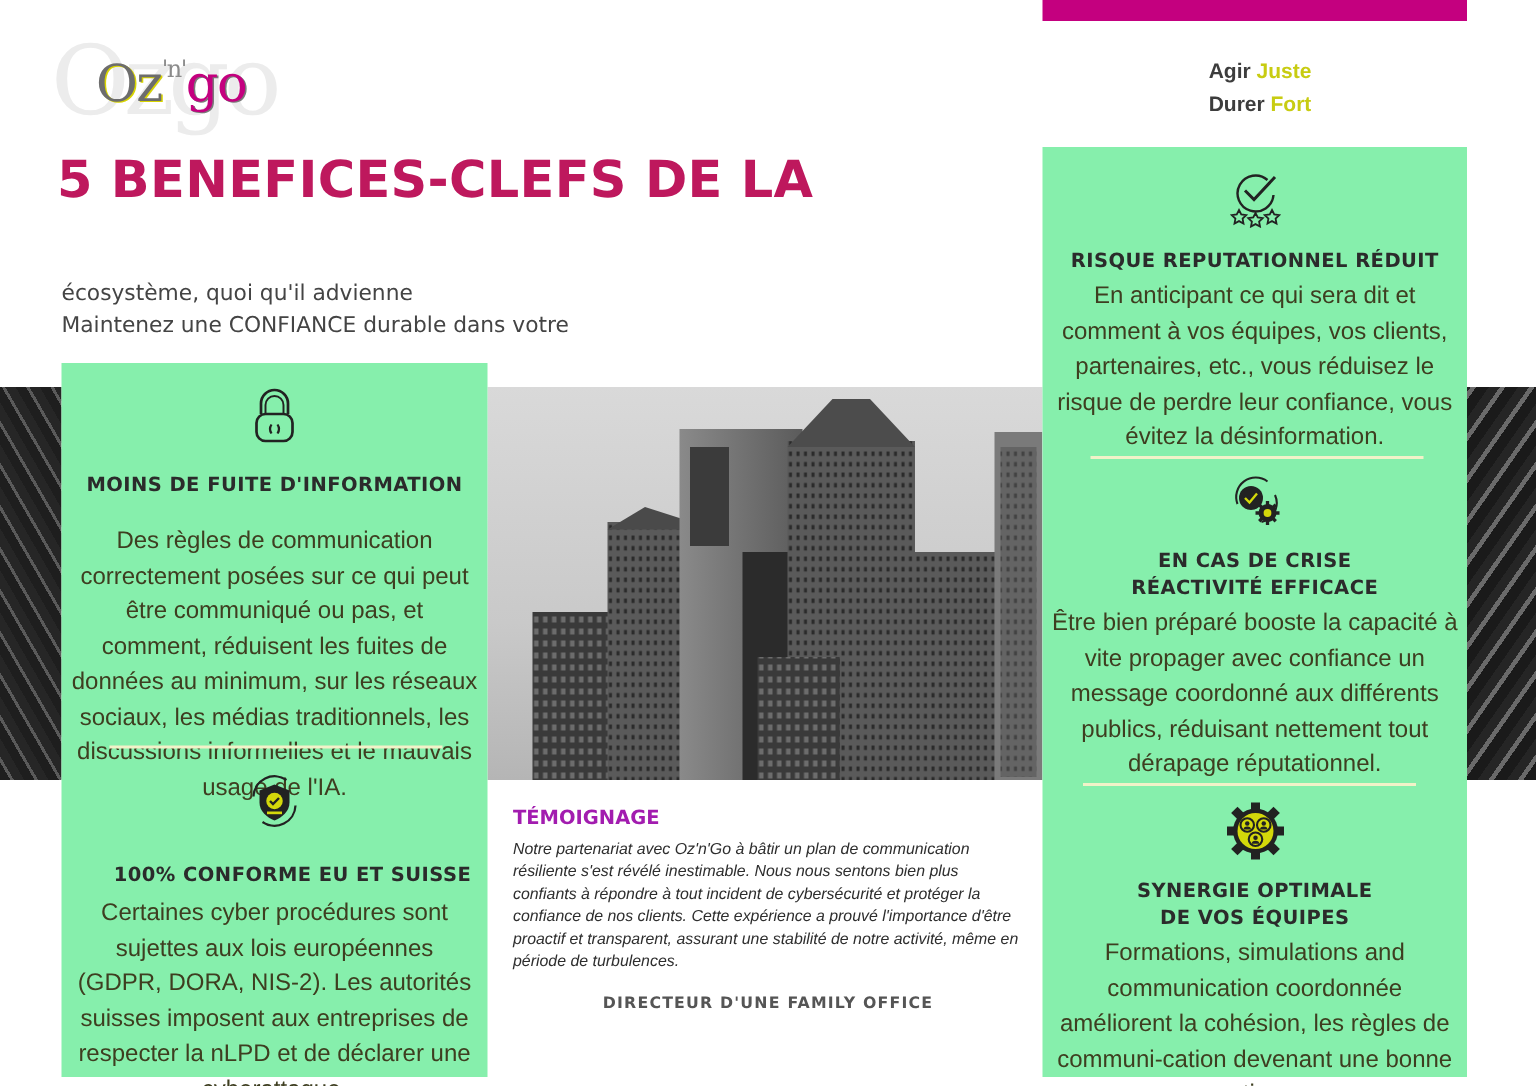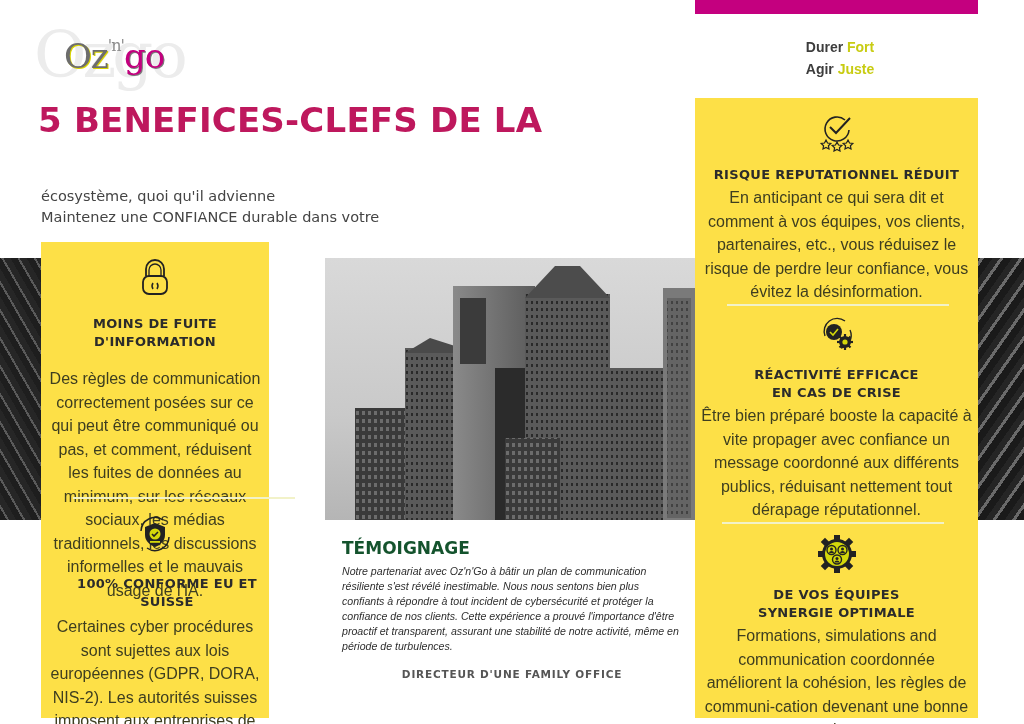--- a/index.html
+++ b/index.html
@@ -12,46 +12,46 @@
   .logo .oz { color:#6d6d6d; text-shadow: 1px 1px 0 #d8d400; }
   .logo .n { color:#8b8b8b; font-size:16px; vertical-align:top; }
   .logo .go { color:#c4007f; text-shadow: 1px 1px 0 #7a7a7a; }
   .tagline { left:760px; top:36px; width:160px; text-align:center; font-family:"Liberation Sans", sans-serif; font-weight:bold; font-size:14px; line-height:22px; color:#3d3d3d; }
   .tagline .hl { color:#c8cc12; }
   .title { left:38px; top:100px; width:660px; font-family:"DejaVu Sans", sans-serif; font-weight:bold; font-size:34px; line-height:40px; color:#be185d; letter-spacing:0.2px; }
   .subtitle { left:41px; top:186px; width:420px; font-family:"DejaVu Sans", sans-serif; font-size:14.5px; line-height:21px; color:#444; }
   .photo-side-left { left:0; top:258px; width:41px; height:262px; background:repeating-linear-gradient(60deg,#1e1e1e 0 6px,#5a5a5a 6px 8px,#262626 8px 14px); }
   .photo-side-right { left:978px; top:258px; width:46px; height:262px; background:repeating-linear-gradient(-55deg,#1a1a1a 0 7px,#6a6a6a 7px 10px,#252525 10px 16px); }
   .photo-center { left:325px; top:258px; width:370px; height:262px; background:linear-gradient(180deg,#d9d9d9 0%,#c9c9c9 60%,#b5b5b5 100%); overflow:hidden; }
-  .panel { background:#fde047; }
-  .left-panel { left:41px; top:242px; width:228px; height:476px; }
+  .panel { background:#86efac; }
+  .left-panel { left:41px; top:242px; width:284px; height:476px; }
   .right-panel { left:695px; top:98px; width:283px; height:620px; }
   .card { position:absolute; width:100%; text-align:center; }
   .card-icon { width:40px; height:40px; margin:0 auto; display:block; }
   .card-title { font-family:"DejaVu Sans", sans-serif; font-weight:bold; font-size:13px; line-height:18px; color:#2b2b2b; letter-spacing:0.3px; }
   .card-body { font-family:"Liberation Sans", sans-serif; font-size:16px; line-height:23.5px; color:#3e3e20; padding:0 6px; }
   .divider { position:absolute; height:1.5px; background:#f2f2c8; }
   .testimony { left:342px; top:538px; width:340px; }
-  .testimony-title { font-family:"DejaVu Sans", sans-serif; font-weight:bold; font-size:17px; color:#14532d; margin-bottom:6px; }
+  .testimony-title { font-family:"DejaVu Sans", sans-serif; font-weight:bold; font-size:13px; color:#a21caf; margin-bottom:6px; }
   .testimony-body { font-family:Liberation Sans, sans-serif; font-style:italic; font-size:10.6px; line-height:15px; color:#2e2e2e; }
   .testimony-author { margin-top:14px; font-family:"DejaVu Sans", sans-serif; font-weight:bold; font-size:10.5px; letter-spacing:0.8px; color:#555;text-align:center; }
 </style>
 </head>
 <body>
 
 <div class="abs magenta-bar"></div>
 
 <div class="abs logo">
   <span class="ghost">Ozgo</span>
   <span class="mark"><span class="oz">Oz</span><span class="n">'n'</span><span class="go">go</span></span>
 </div>
 
 <div class="abs tagline">
+  <div><span>Agir </span><span class="hl">Juste</span></div>
   <div><span>Durer </span><span class="hl">Fort</span></div>
-  <div><span>Agir </span><span class="hl">Juste</span></div>
 </div>
 
 <div class="abs title">
   <div>5 BENEFICES-CLEFS DE LA</div>
 </div>
 <div class="abs subtitle">
   <div>écosystème, quoi qu'il advienne</div>
   <div>Maintenez une CONFIANCE durable dans votre</div>
 </div>
 
@@ -143,22 +143,22 @@
       <circle cx="28" cy="28" r="2.6" fill="#d4d80a"></circle>
       <g stroke="#222" stroke-width="2.2">
           <line x1="28" y1="20" x2="28" y2="36"></line>
           <line x1="20" y1="28" x2="36" y2="28"></line>
           <line x1="22.5" y1="22.5" x2="33.5" y2="33.5"></line>
           <line x1="33.5" y1="22.5" x2="22.5" y2="33.5"></line>
         </g>
       <circle cx="28" cy="28" r="2.6" fill="#d4d80a"></circle>
     </svg>
     <div class="card-title" style="margin-top:12px;">
+      <div>EN CAS DE CRISE</div>
       <div>RÉACTIVITÉ EFFICACE</div>
-      <div>EN CAS DE CRISE</div>
     </div>
     <div class="card-body" style="margin-top:2px;">Être bien préparé booste la capacité à vite propager avec confiance un message coordonné aux différents publics, réduisant nettement tout dérapage réputationnel.</div>
   </div>
   <div class="divider" style="left:27px; top:424px; width:222px;"></div>
   <div class="card" style="top:436px;">
     <svg class="card-icon" viewBox="0 0 40 40">
       <circle cx="20" cy="20" r="15" fill="#222"></circle>
       <g fill="#222">
           <rect x="17" y="1" width="6" height="6"></rect>
           <rect x="17" y="33" width="6" height="6"></rect>
@@ -178,18 +178,18 @@
       <g fill="#222">
           <circle cx="14.5" cy="15" r="1.5"></circle>
           <circle cx="25.5" cy="15" r="1.5"></circle>
           <circle cx="20" cy="24.5" r="1.5"></circle>
       <path d="M12 19 a2.5 2 0 0 1 5 0z"></path>
           <path d="M23 19 a2.5 2 0 0 1 5 0z"></path>
           <path d="M17.5 28.5 a2.5 2 0 0 1 5 0z"></path>
         </g>
     </svg>
     <div class="card-title" style="margin-top:12px;">
+      <div>SYNERGIE OPTIMALE</div>
       <div>DE VOS ÉQUIPES</div>
-      <div>SYNERGIE OPTIMALE</div>
     </div>
     <div class="card-body" style="margin-top:2px;">Formations, simulations and communication coordonnée améliorent la cohésion, les règles de communi-cation devenant une bonne pratique.</div>
   </div>
 </div>
 
 </body></html>

